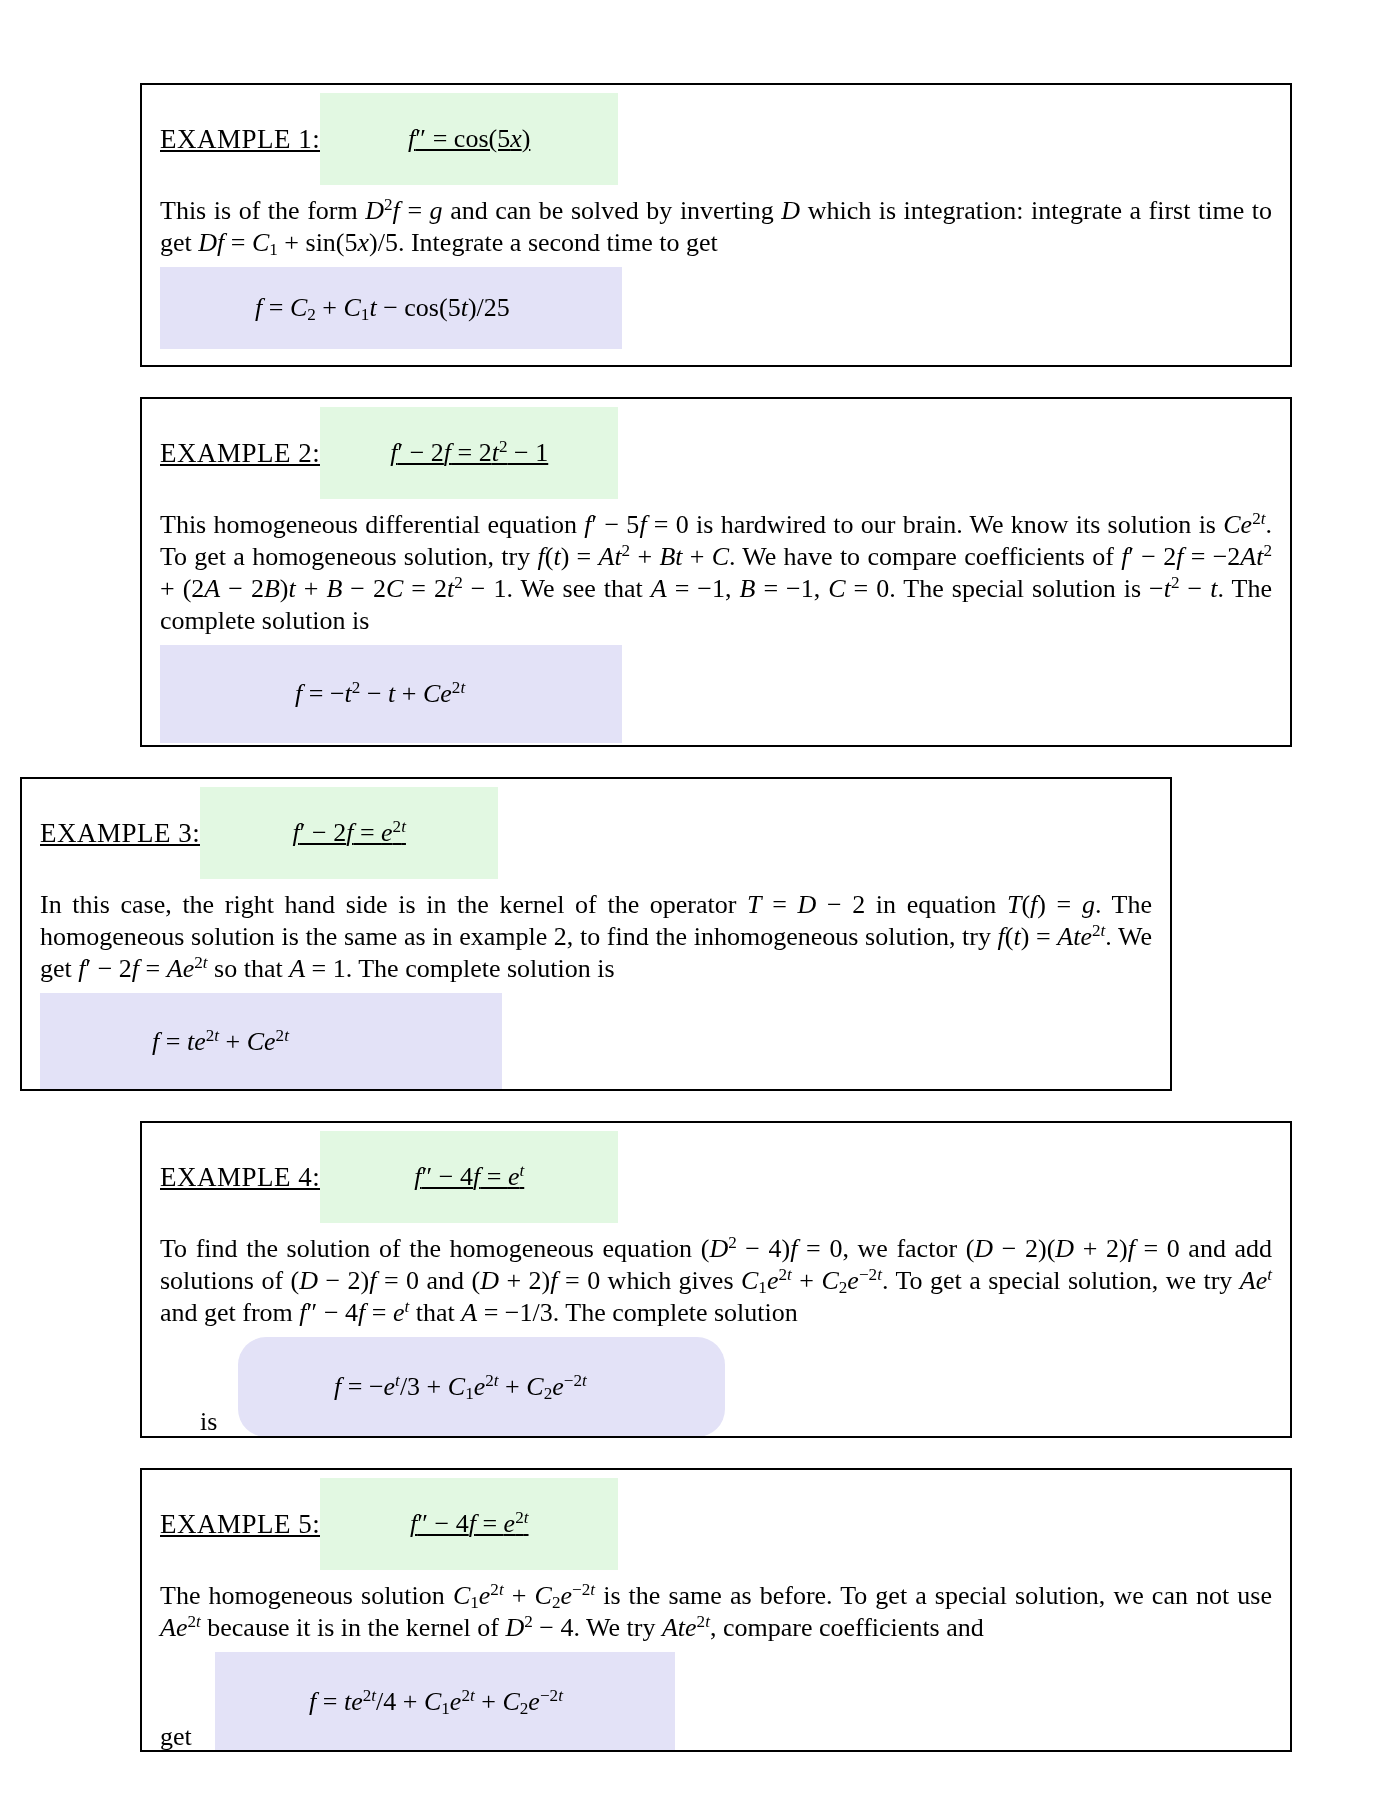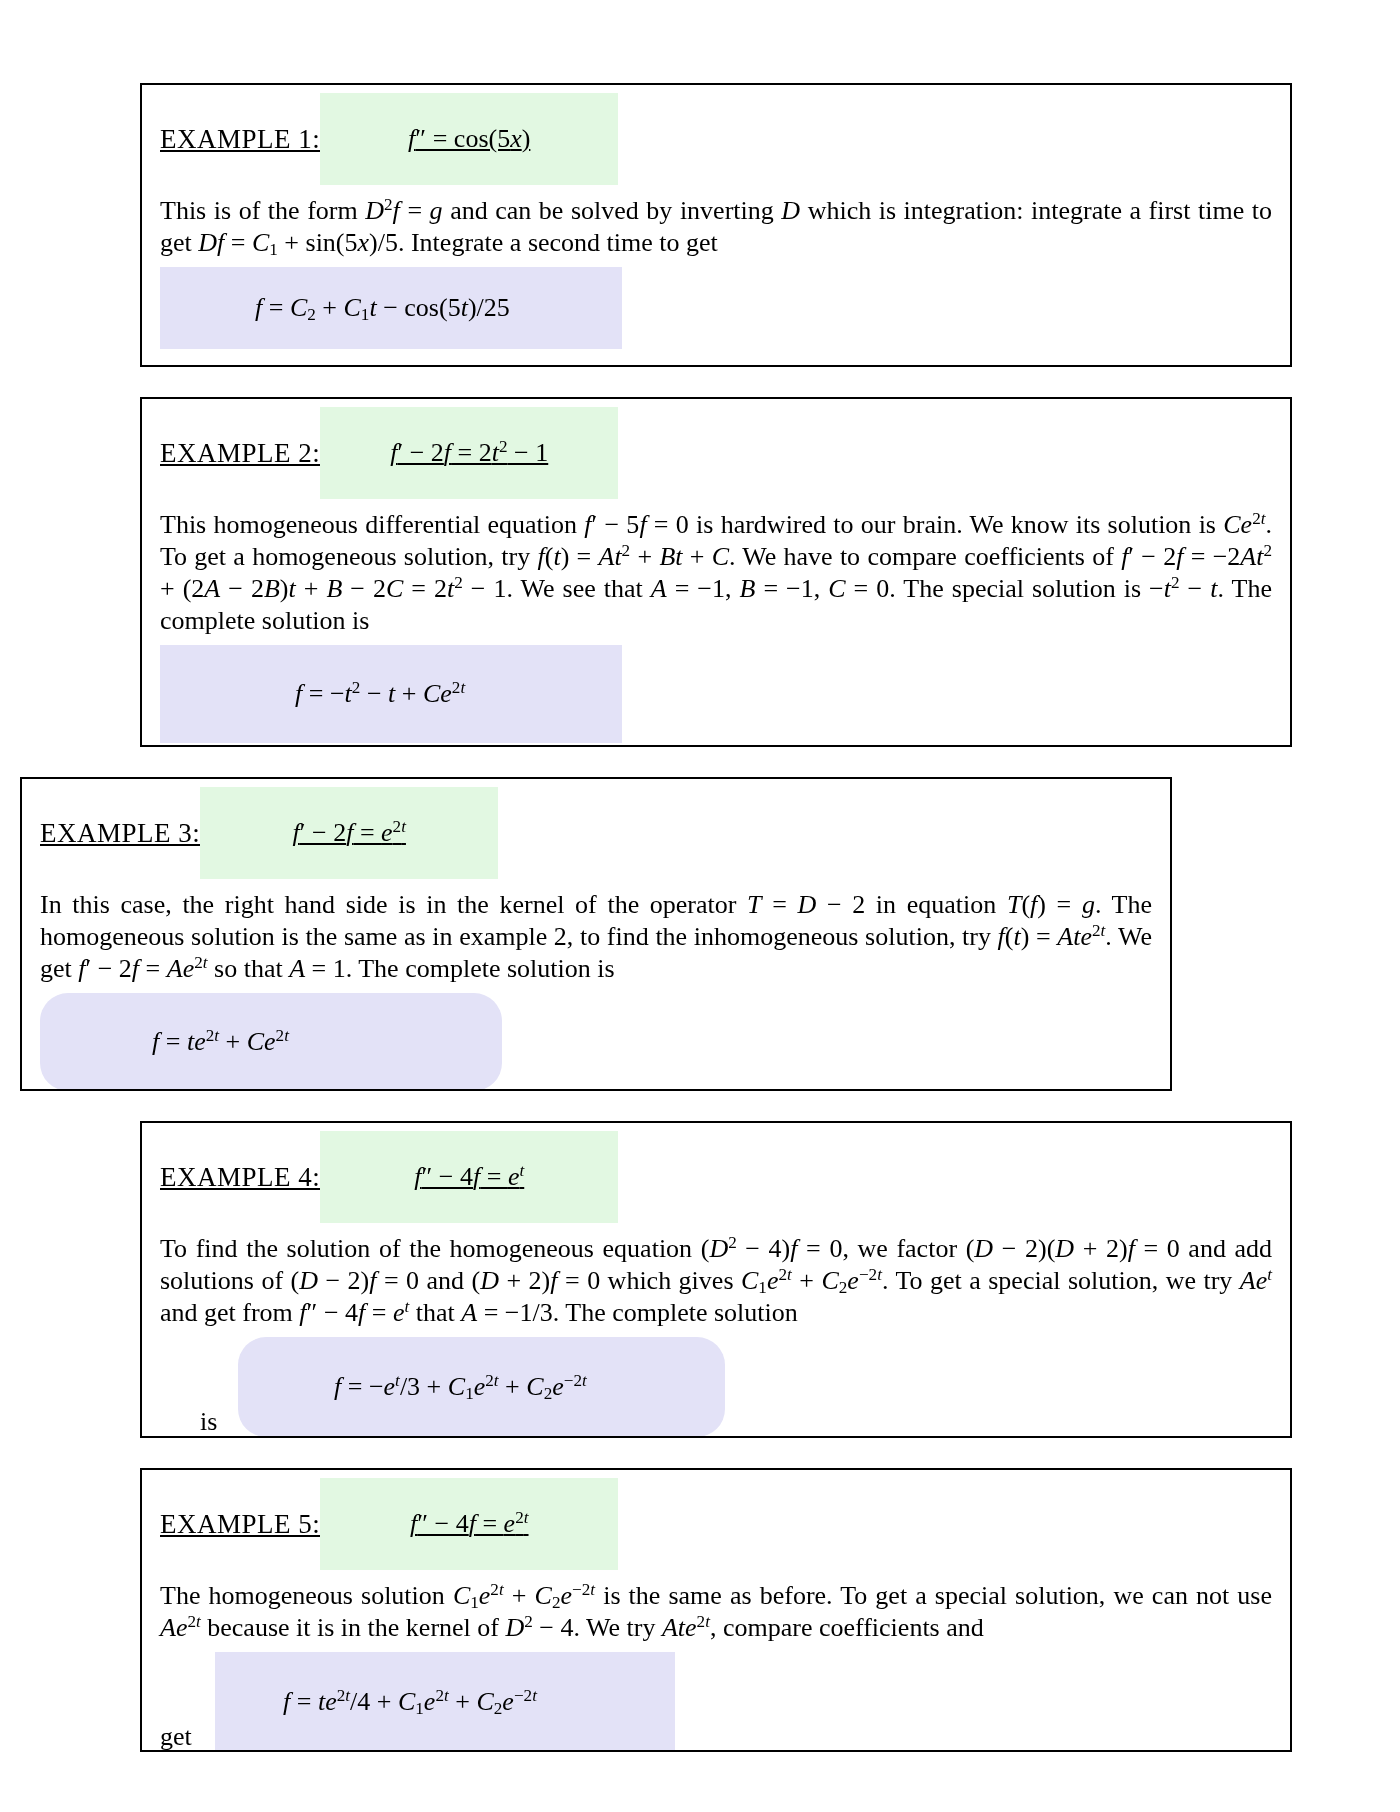--- a/index.html
+++ b/index.html
@@ -70,23 +70,23 @@
     align-items:flex-end;
   }
   .sol-highlight{
     background:var(--solution-highlight);
     display:flex;
     align-items:center;
     flex:0 0 auto;
   }
   .b1 .sol-highlight{width:462px;height:82px;padding-left:95px;}
   .b2 .sol-highlight{width:462px;height:98px;padding-left:135px;}
-  .b3 .sol-highlight{width:462px;height:98px;padding-left:112px;border-radius:28px;}
+  .b3 .sol-highlight{width:462px;height:98px;padding-left:112px;}
   .b4 .sol-highlight{width:487px;height:100px;padding-left:96px;border-radius:28px;}
-  .b5 .sol-highlight{width:460px;height:100px;padding-left:68px;}
+  .b5 .sol-highlight{width:460px;height:100px;padding-left:94px;}
   .sol-lead{
     font-size:26px;
     flex:0 0 auto;
   }
   .b4 .sol-lead{width:38px;margin-left:40px;}
   .b5 .sol-lead{width:55px;}
   .sol-note{
     margin-left:18px;
     font-size:26px;
     white-space:nowrap;

